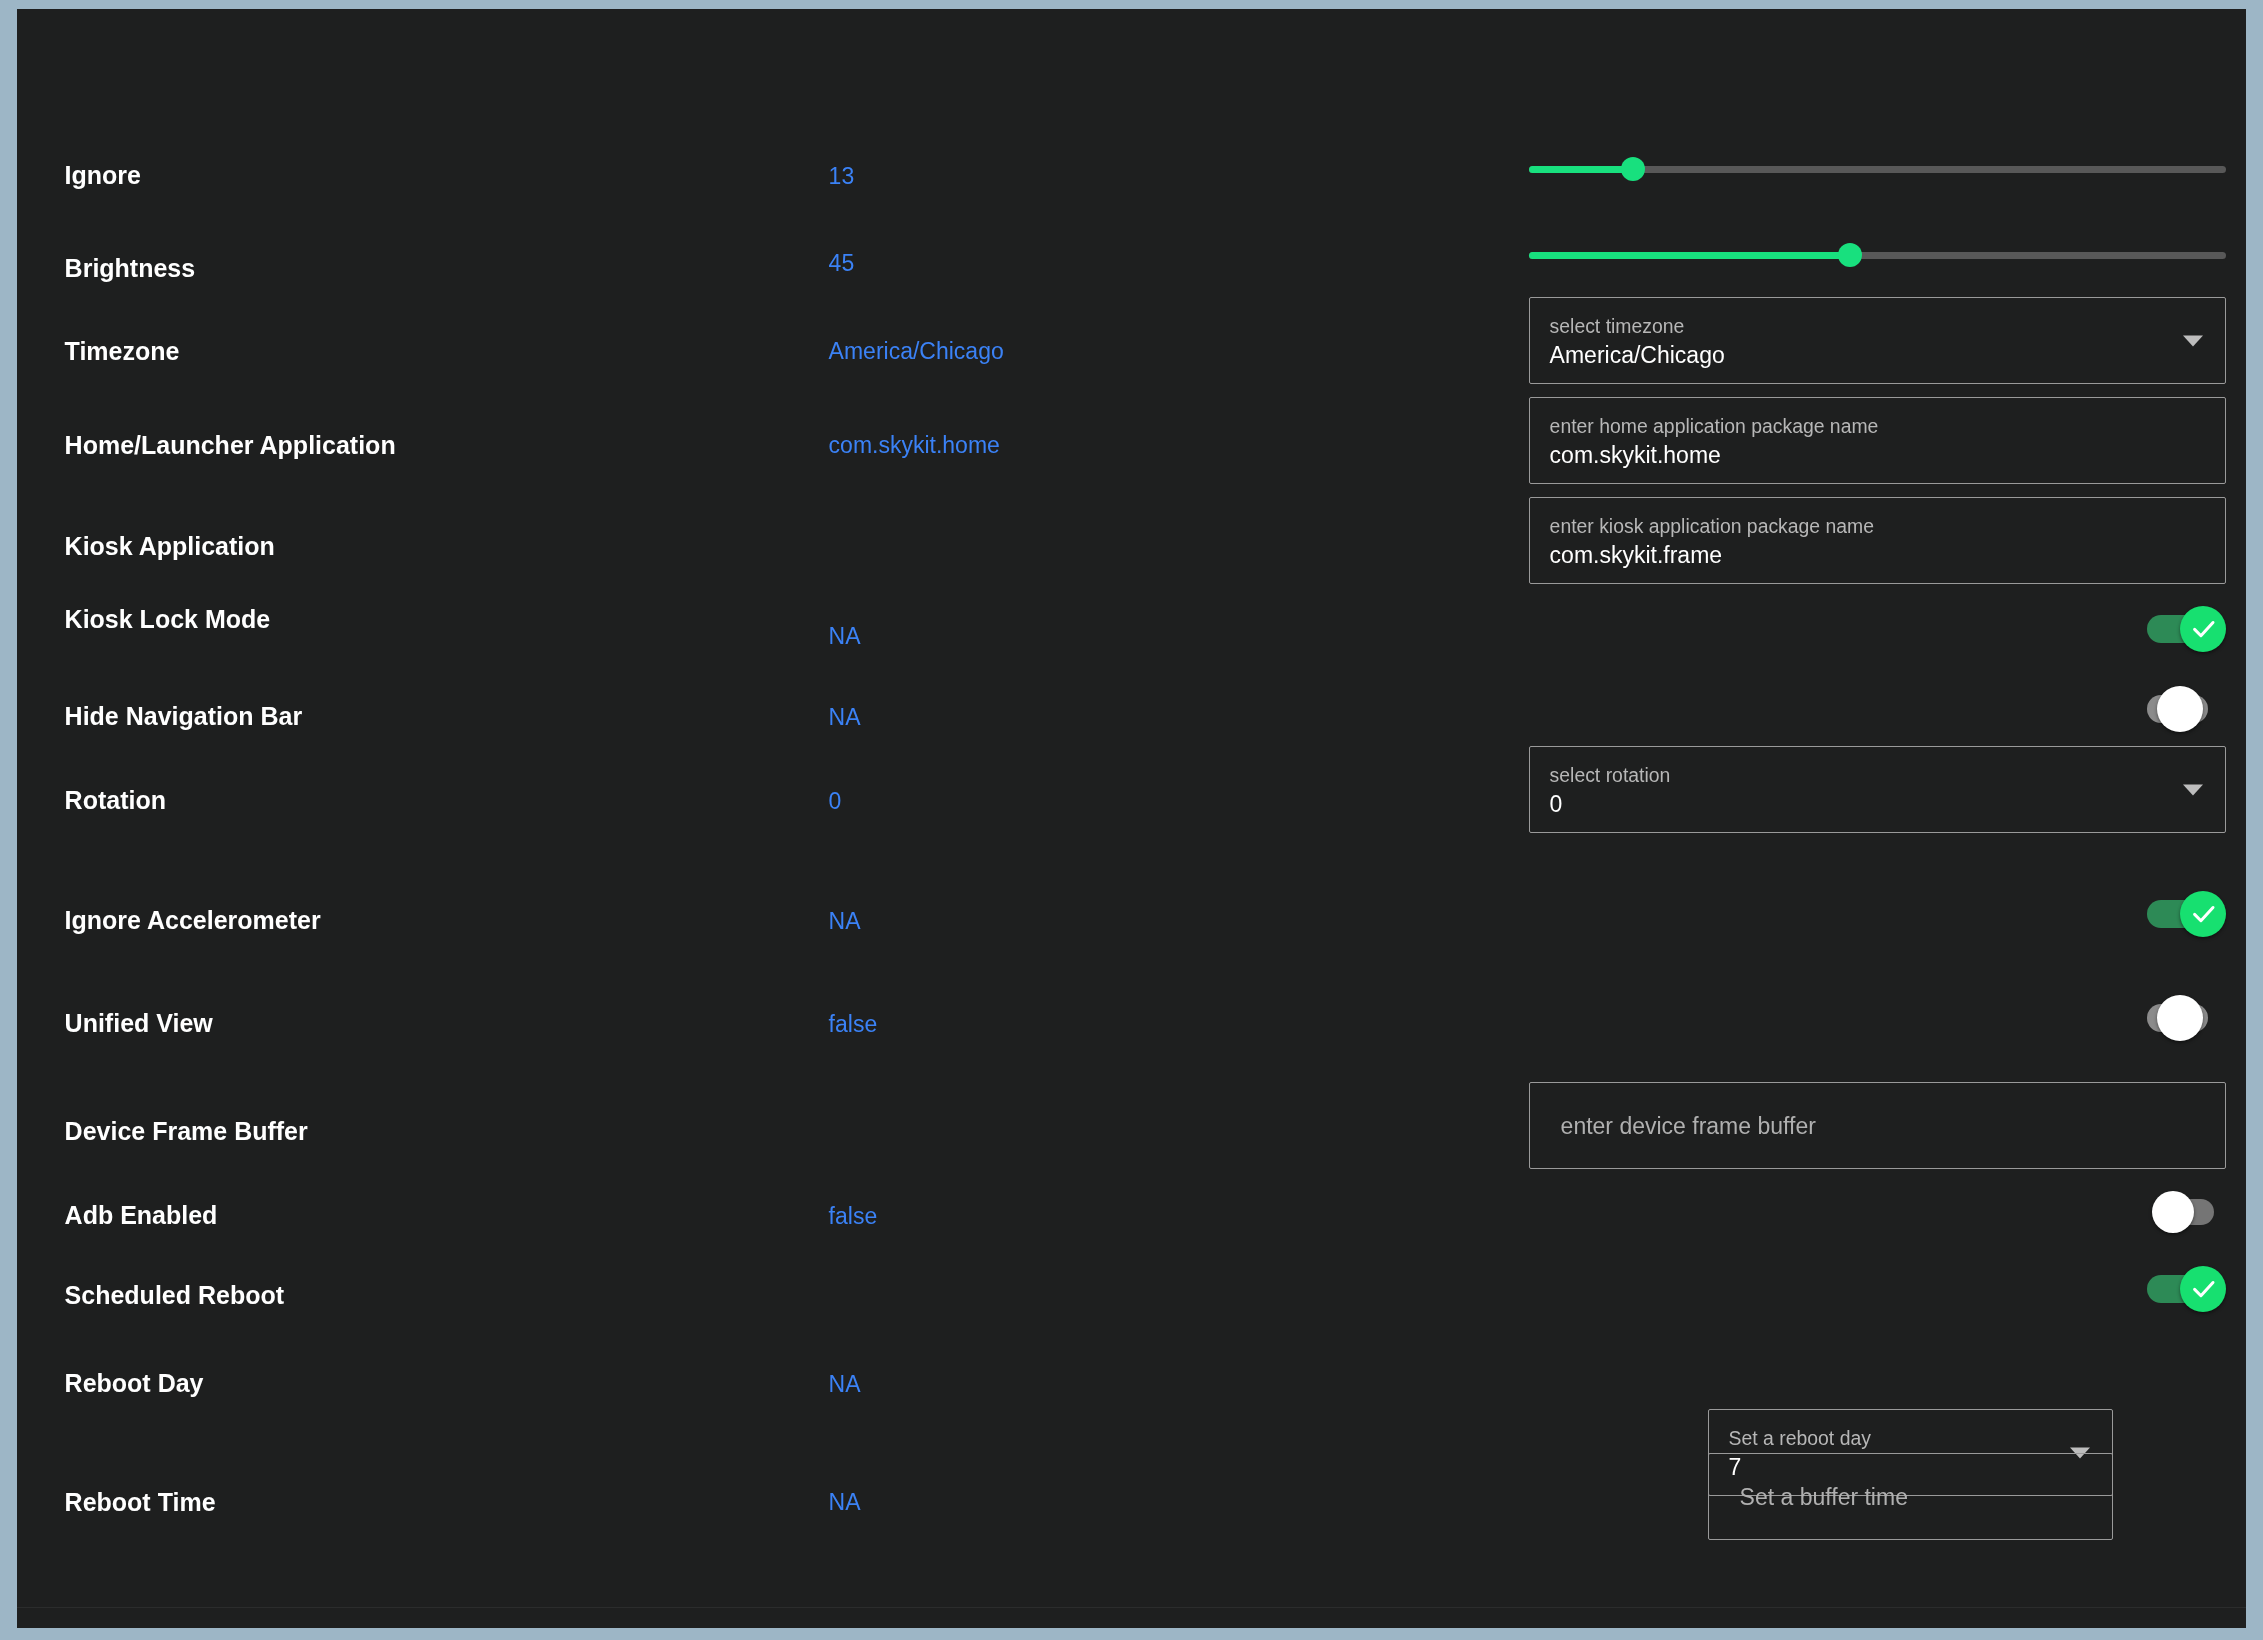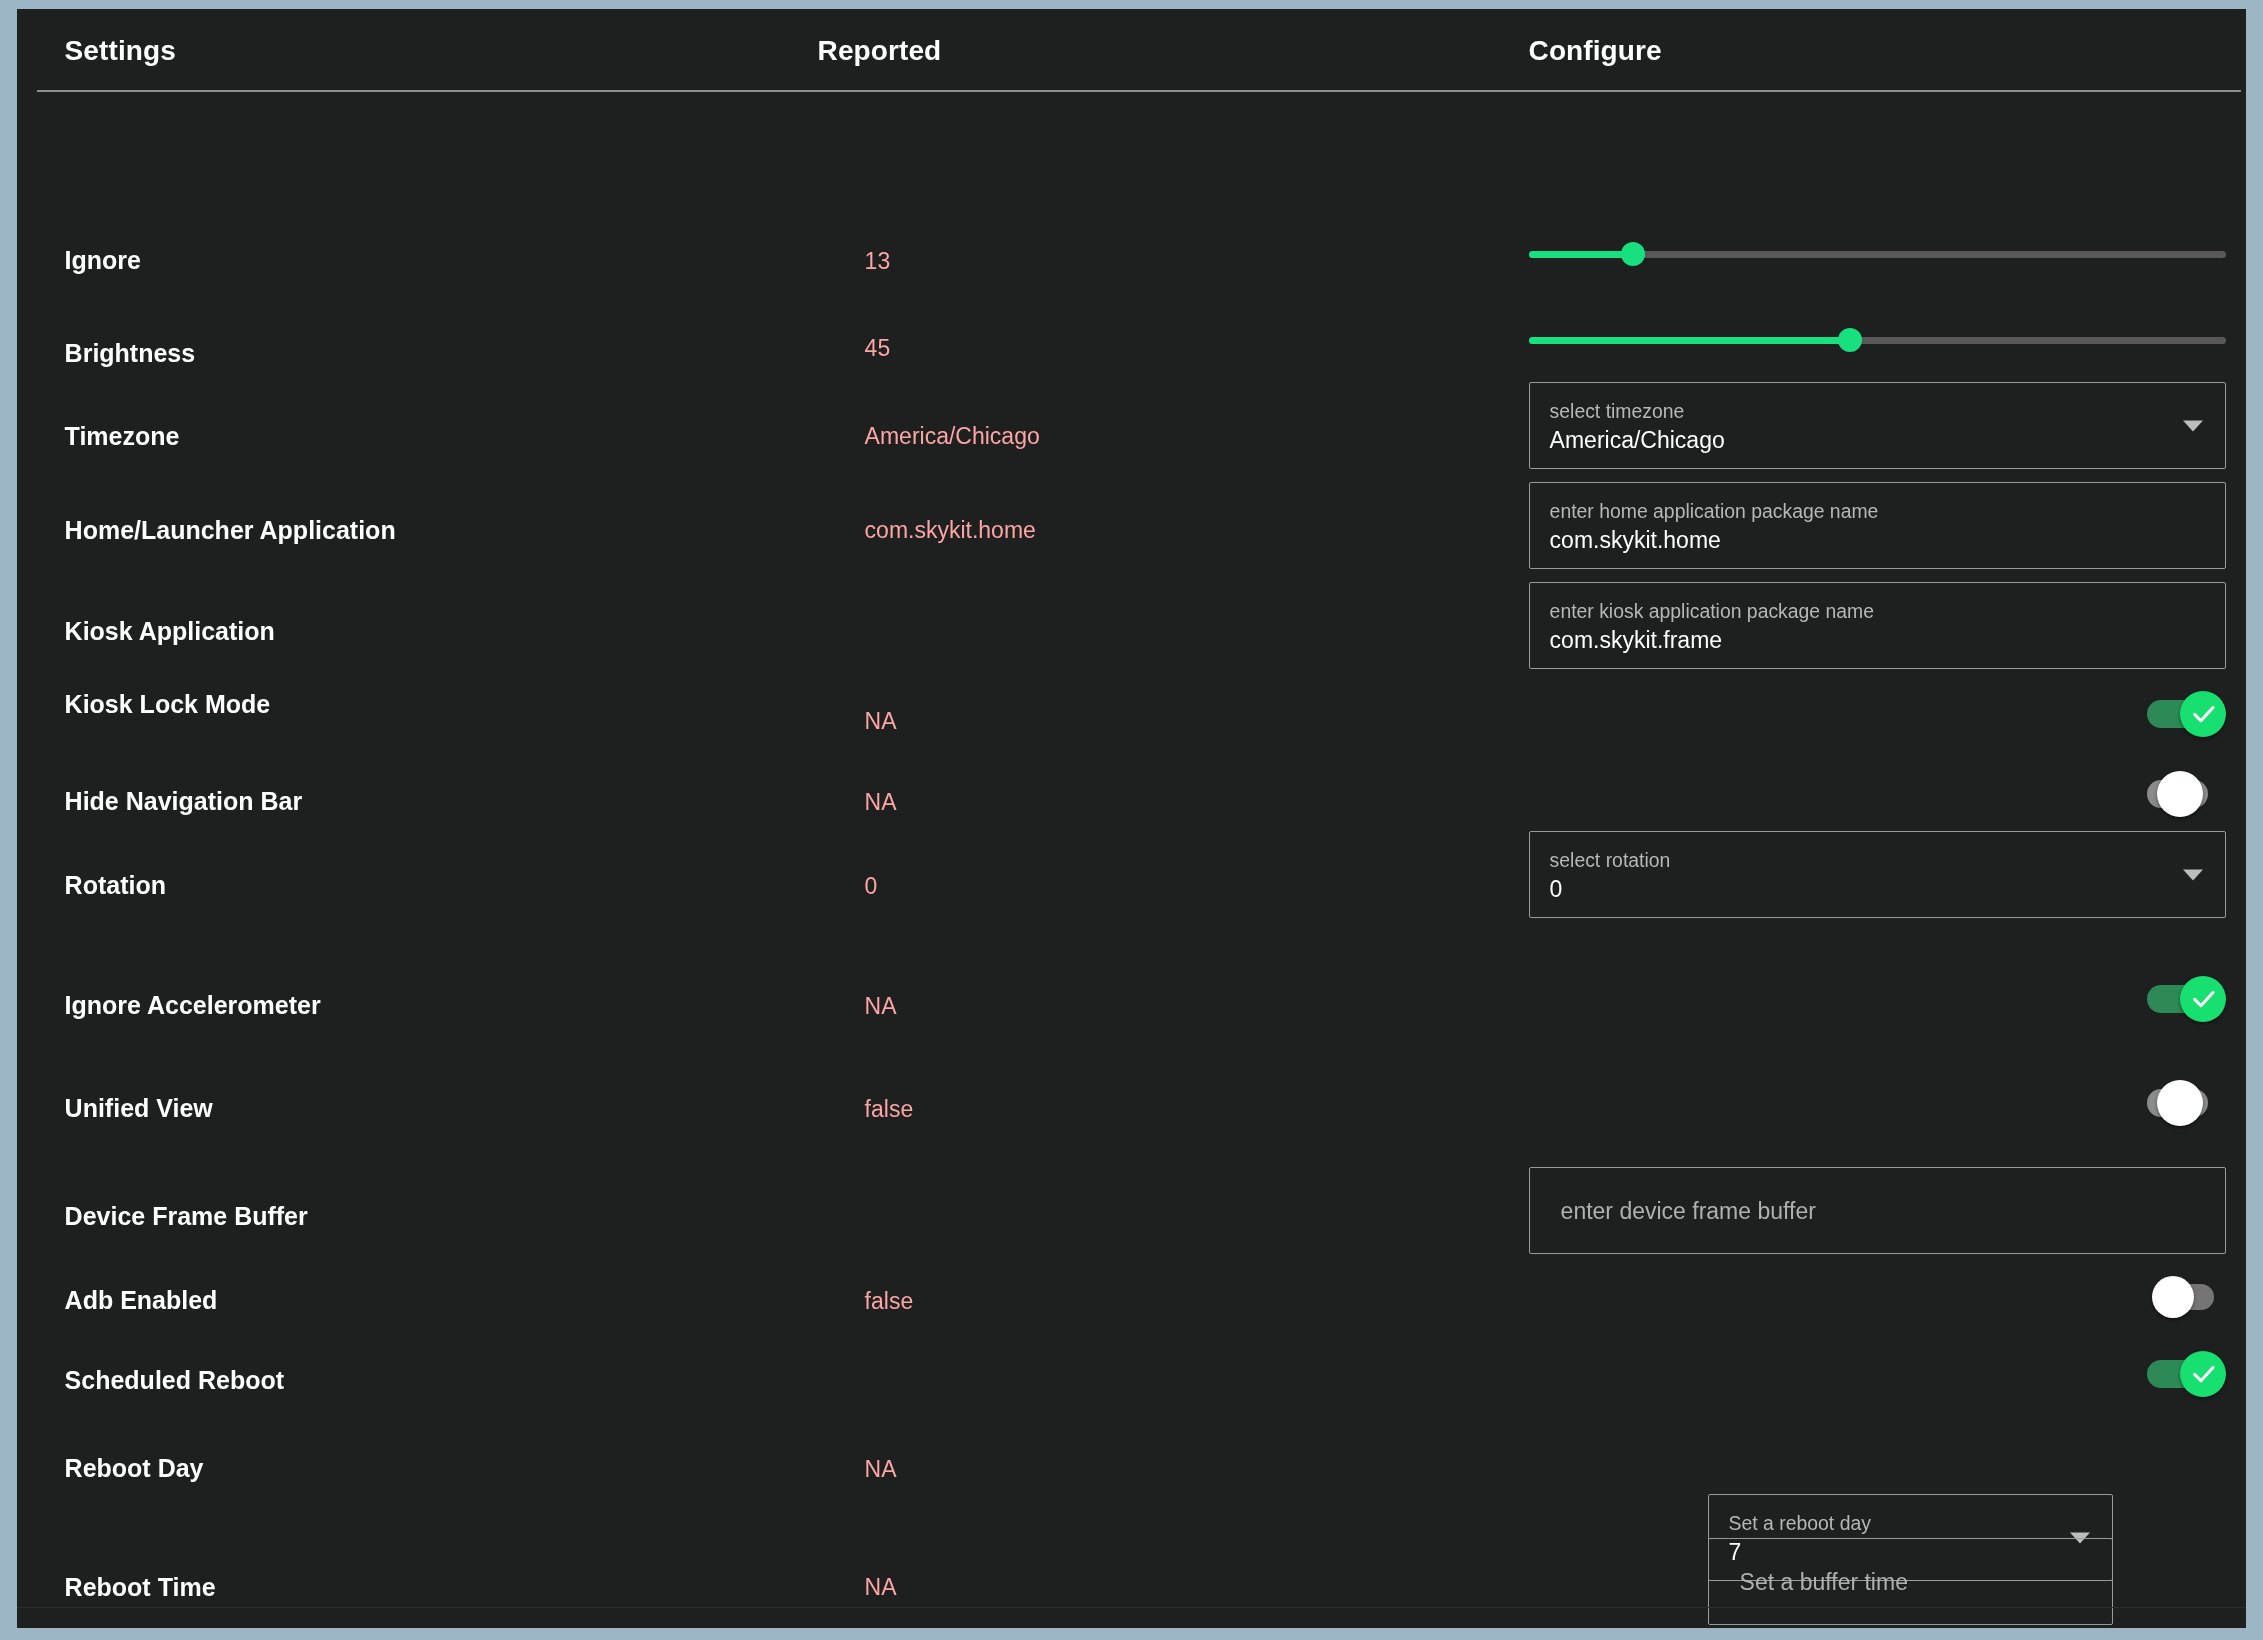--- a/index.html
+++ b/index.html
@@ -65,22 +65,22 @@
   .row-label {
     position: absolute;
     left: 48px;
     color: #ffffff;
     font-size: 25px;
     font-weight: bold;
     white-space: nowrap;
   }
   .row-reported {
     position: absolute;
-    left: 848px;
-    color: #fca5a5;
+    left: 812px;
+    color: #3b82f6;
     font-size: 23px;
     font-weight: normal;
     white-space: nowrap;
   }
   .row-config {
     position: absolute;
     left: 1512px;
     right: 20px;
   }
 
@@ -204,26 +204,20 @@
     height: 0.9px;
     background: #2b2c2c;
   }
 </style>
 </head>
 <body>
 
 <div id="page">
   <div id="panel">
 
-    <div id="header">
-      <div class="hdr-cell" id="hdr-settings">Settings</div>
-      <div class="hdr-cell" id="hdr-reported">Reported</div>
-      <div class="hdr-cell" id="hdr-configure">Configure</div>
-      <div id="hdr-rule"></div>
-    </div>
 
     <div id="rows">
         <div class="row" style="position: absolute; left: 0px; right: 0px; top: 0px; height: 0px;">
           <div class="row-label" style="top: 152px;">Ignore</div>
           <div class="row-reported" style="top: 154px;">13</div>
           <div class="row-config" style="position: absolute; top: 148px;">
             <div class="slider">
               <div class="slider-track"></div>
               <div class="slider-fill" style="width: 15%;"></div>
               <div class="slider-thumb" style="left: 15%;"></div>

